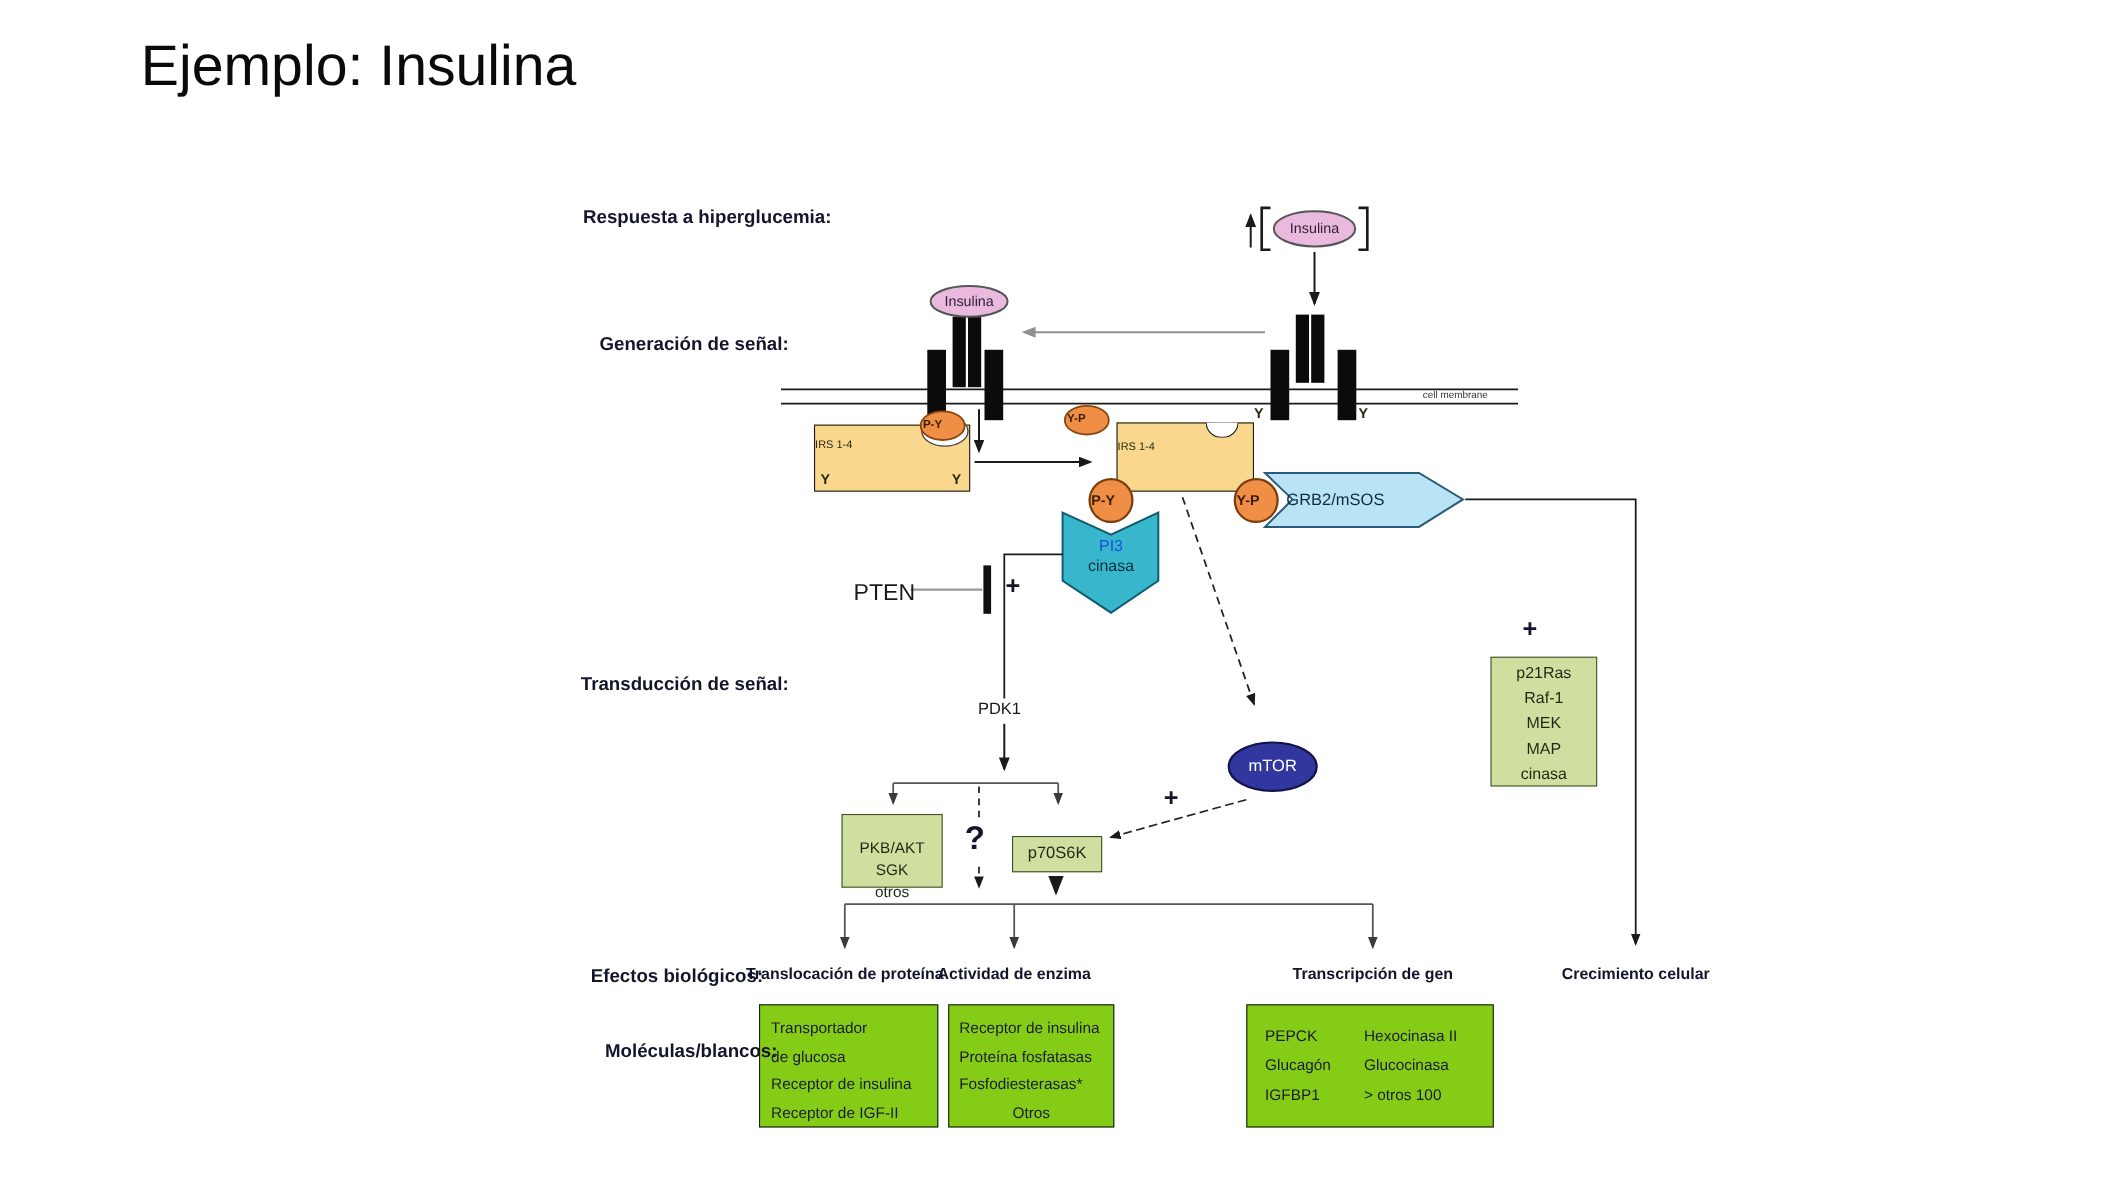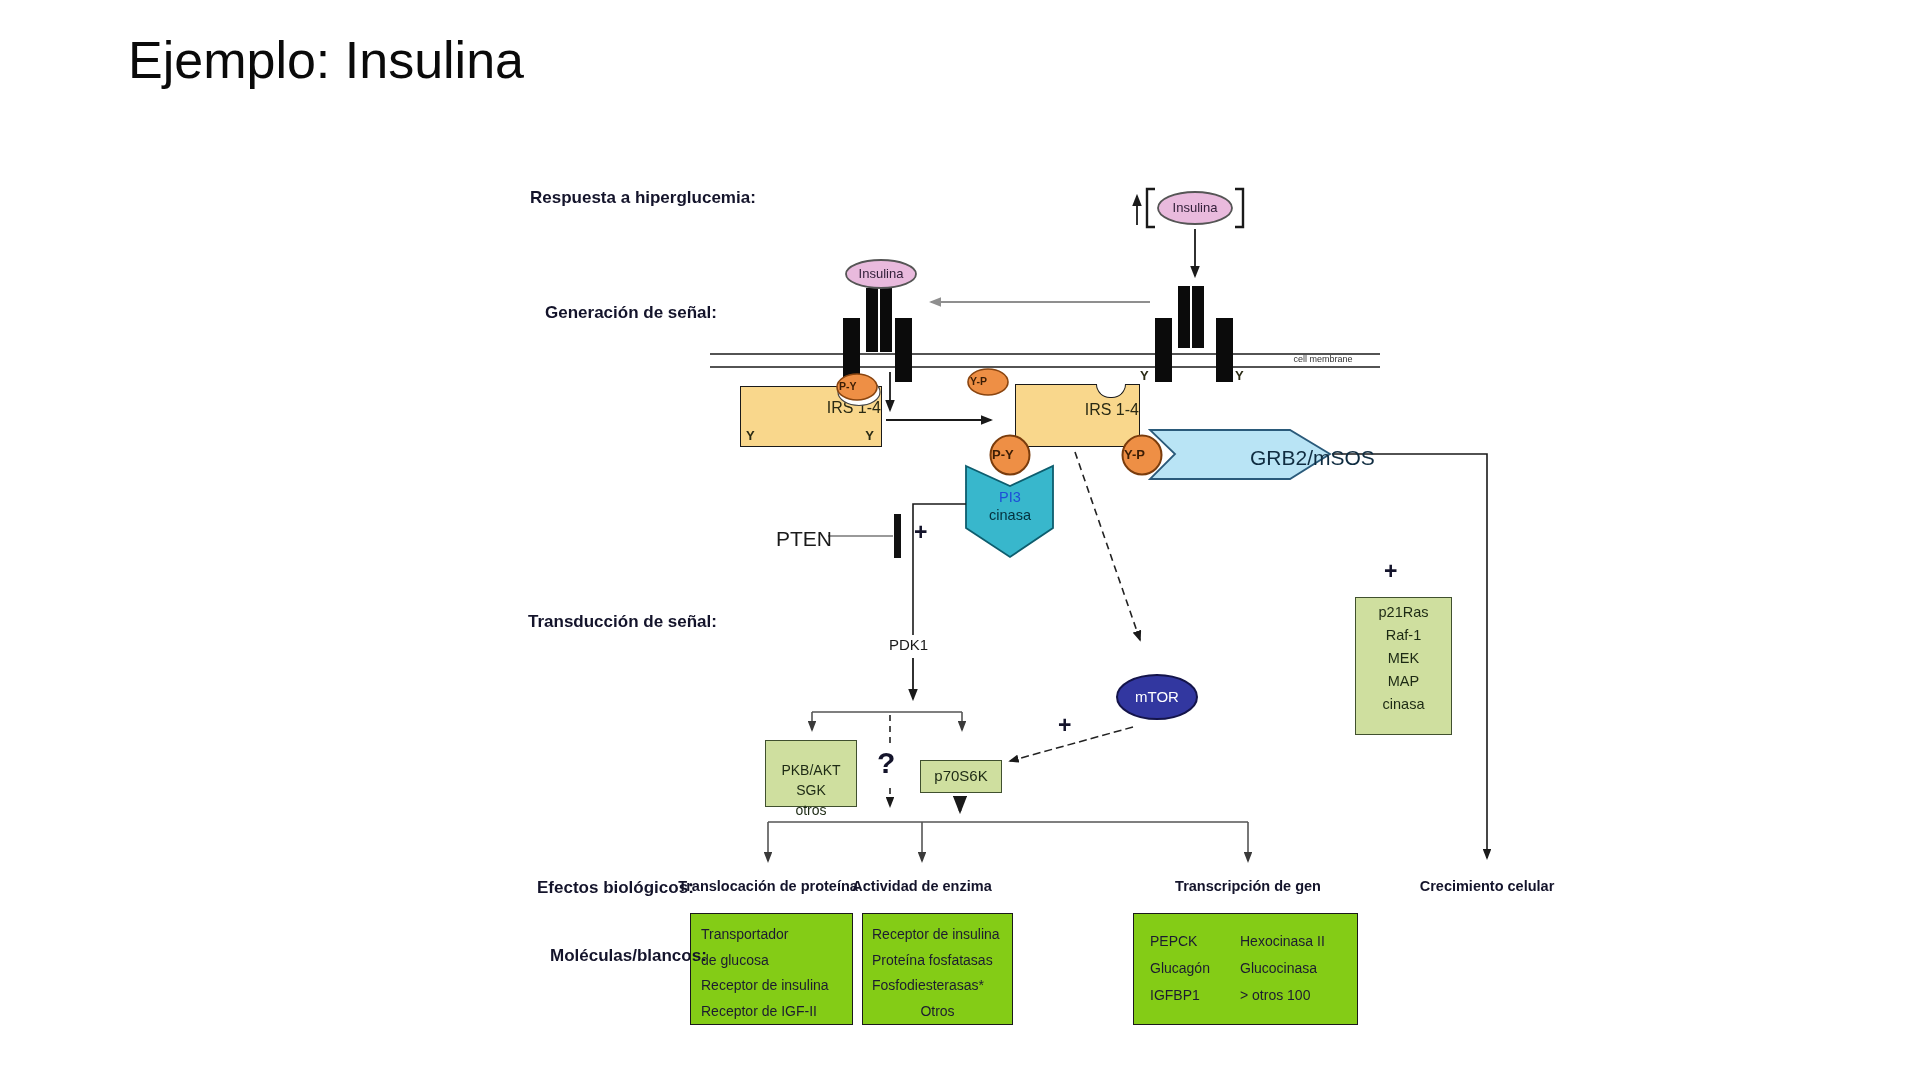--- a/index.html
+++ b/index.html
@@ -14,21 +14,21 @@
   .abs{position:absolute;white-space:nowrap;} .z3{position:absolute;z-index:3;}
   h1.title{position:absolute;left:128px;top:30px;margin:0;font-size:52px;font-weight:400;
            color:#0a0a0a;letter-spacing:0px;z-index:3;}
   .lbl{font-weight:bold;font-size:17px;color:#14142b;}
   .hdr{font-weight:bold;font-size:14.5px;color:#14142b;text-align:center;}
   .ctr{text-align:center;}
   .box{position:absolute;box-sizing:border-box;z-index:1;}
   .tanbox{background:var(--tan,#f9d78c);border:1.6px solid #1a1a1a;}
   .greenbox{background:var(--green,#cfdf9f);border:1.7px solid #40502e;color:#1d2a14;}
   .whitebox{background:#84cc16;border:1.6px solid #1a1a1a;color:#1c1c30;}
-  .irslabel{font-size:16px;color:#2a2a14;text-align:right;}
+  .irslabel{font-size:10px;color:#2a2a14;text-align:left;}
   .ytag{position:absolute;font-size:13px;font-weight:bold;color:#2a2a14;}
   .ovaltxt{font-weight:bold;color:#3b1d05;}
   .plus{font-size:23px;font-weight:bold;color:#14142b;}
   .bline{display:block;font-size:14px;line-height:25.5px;}
   .notch{position:absolute;z-index:3;background:#fff;border:1.6px solid #1a1a1a;border-top:none;
          border-radius:0 0 14px 14px;}
 </style>
 </head>
 <body>
 
@@ -142,21 +142,21 @@
   <div class="box tanbox" style="left:1015px;top:384px;width:125px;height:63px">
     <div class="irslabel" style="margin-top:16px">IRS 1-4</div>
   </div>
   <div class="notch" style="left:1096px;top:384px;width:28px;height:13px"></div>
 
   <div class="abs ovaltxt z3" style="left:839px;top:380px;width:36px;font-size:10.5px">P-Y</div>
   <div class="abs ovaltxt z3" style="left:970px;top:375px;width:36px;font-size:10.5px">Y-P</div>
   <div class="abs ovaltxt z3" style="left:992px;top:447px;width:36px;font-size:13px">P-Y</div>
   <div class="abs ovaltxt z3" style="left:1124px;top:447px;width:36px;font-size:13px">Y-P</div>
 
-  <div class="abs ctr z3" style="left:1250px;top:446px;width:124px;font-size:21px;color:#0f2c40">GRB2/mSOS</div>
+  <div class="abs ctr z3" style="left:1152px;top:446px;width:124px;font-size:15px;color:#0f2c40">GRB2/mSOS</div>
   <div class="abs ctr z3" style="left:980px;top:489px;width:60px;font-size:14.5px;color:#1d4ed8">PI3</div>
   <div class="abs ctr z3" style="left:980px;top:507px;width:60px;font-size:14.5px;color:#04303c">cinasa</div>
   <div class="abs z3" style="left:776px;top:527px;font-size:21px">PTEN</div>
   <div class="abs plus z3" style="left:914px;top:519px">+</div>
 
   <div class="abs z3" style="left:889px;top:636px;font-size:15px">PDK1</div>
   <div class="box greenbox" style="left:765px;top:740px;width:92px;height:67px">
     <div class="ctr" style="margin-top:19px;font-size:14px;line-height:20px">
       <span style="display:block">PKB/AKT</span>
       <span style="display:block">SGK</span>
@@ -164,21 +164,21 @@
     </div>
   </div>
   <div class="abs z3" style="left:877px;top:746px;font-size:30px;font-weight:bold;color:#14142b">?</div>
   <div class="box greenbox ctr" style="left:920px;top:760px;width:82px;height:33px;font-size:15px;line-height:30px">
     <span>p70S6K</span>
   </div>
   <div class="abs plus z3" style="left:1058px;top:712px">+</div>
   <div class="abs ctr z3" style="left:1117px;top:688px;width:80px;font-size:15px;color:#fff">mTOR</div>
 
   <div class="abs plus z3" style="left:1384px;top:558px">+</div>
-  <div class="box greenbox" style="left:1355px;top:597px;width:97px;height:138px">
+  <div class="box greenbox" style="left:1355px;top:597px;width:97px;height:118px">
     <div class="ctr" style="margin-top:3px;font-size:14.5px;line-height:23px">
       <span style="display:block">p21Ras</span>
       <span style="display:block">Raf-1</span>
       <span style="display:block">MEK</span>
       <span style="display:block">MAP</span>
       <span style="display:block">cinasa</span>
     </div>
   </div>
 
   <div class="abs hdr z3" style="left:653px;top:878px;width:230px">Translocación de proteína</div>

